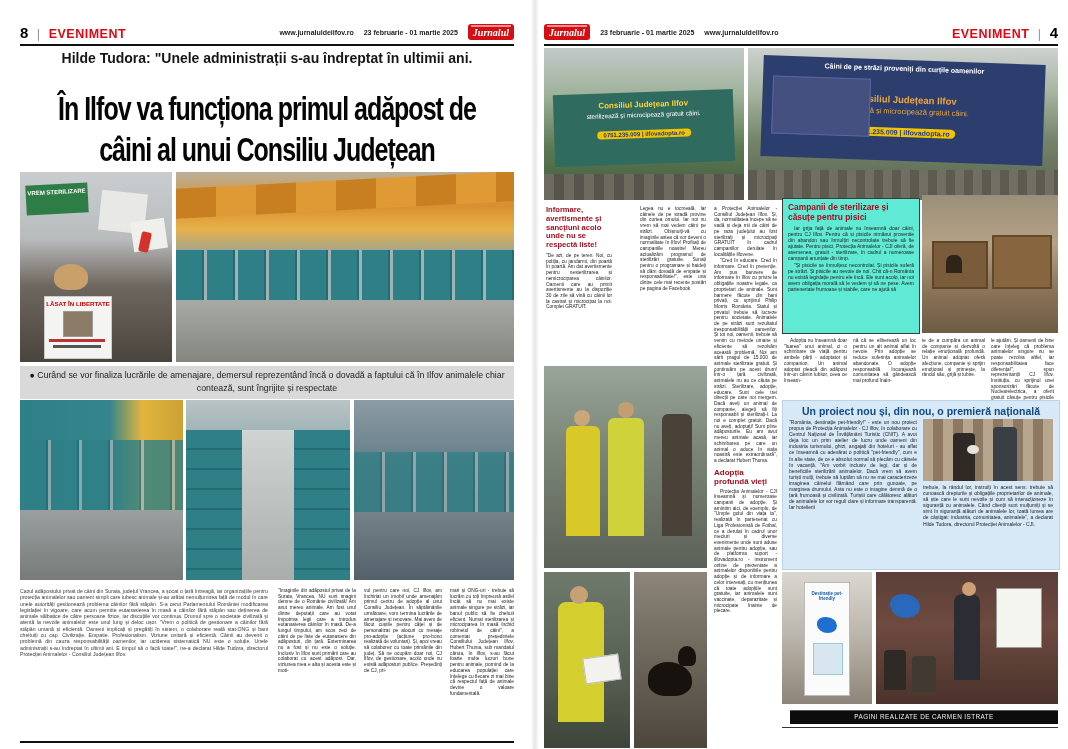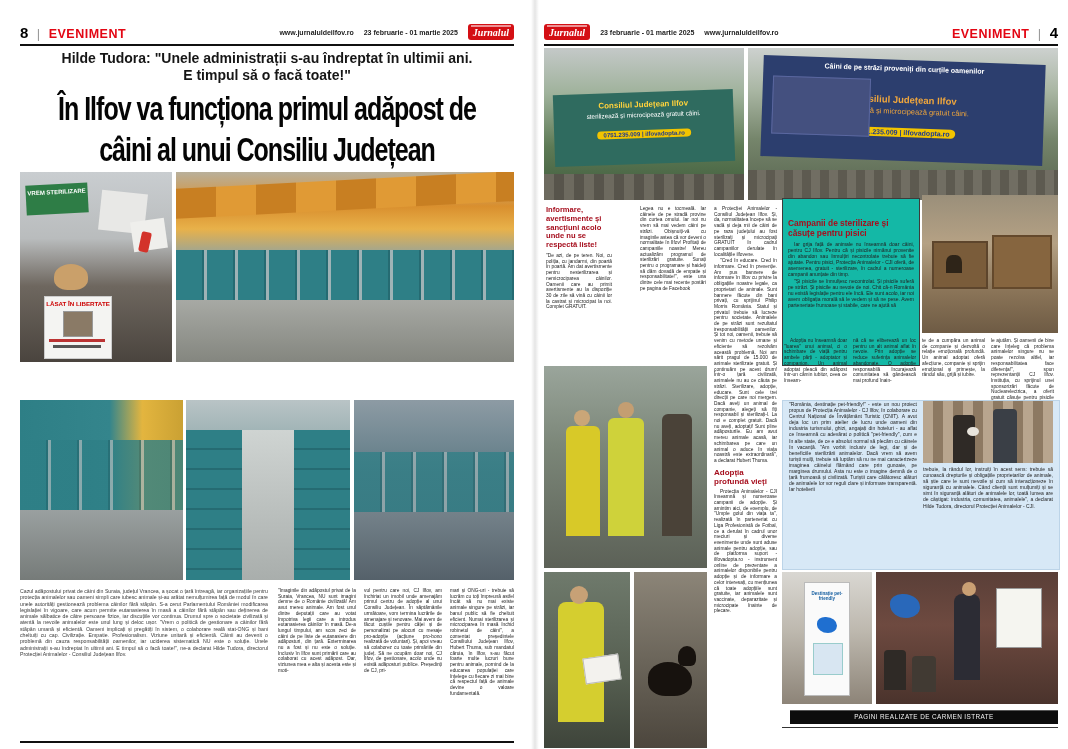--- a/index.html
+++ b/index.html
@@ -27,21 +27,21 @@
   
   .ph{position:absolute;overflow:hidden;background:#777;}
   .caption{position:absolute;background:#d9d9d9;text-align:center;font-size:8.8px;line-height:13px;
            color:#1c1c1c;padding-top:3px;}
   
   .txt{font-size:4.8px;line-height:5.7px;text-align:justify;color:#222;}
   .txt p{margin:0 0 1px 0;text-indent:6px;}
   .txt p.noind{text-indent:0;}
   .intro-col{font-size:5.2px;line-height:6.3px;color:#3a3a3a;}
   .redhead{color:#a60f1e;font-weight:bold;font-size:7.6px;line-height:8.8px;margin:0 0 3px 0;}
-  .campbox{border:1px solid #3c3c3c;background:#14b8a6;padding:20px 5px;}
+  .campbox{border:1px solid #3c3c3c;background:#5eead4;padding:4px 5px;}
   .campbox .redhead{font-size:8.4px;line-height:9.6px;}
   .campbox .txt{font-size:5px;line-height:6px;}
   .bluebox{background:#d7e8f6;border:1px solid #bcd4e8;}
   .bluehead{color:#134a80;font-weight:bold;font-size:10.5px;text-align:center;padding:4px 0 2px 0;}
   .bluebox .txt{font-size:5px;line-height:6.1px;}
   .creditbar{position:absolute;background:#0c0c0c;color:#f2f2f2;text-align:center;
              font-size:6.4px;line-height:12px;letter-spacing:.4px;border-top:1px solid #555;}
   .thinrule{position:absolute;height:1.5px;background:#101010;}
   
   .banner{position:absolute;color:#fff;text-align:center;}
@@ -72,21 +72,20 @@
       <span style="float:right;display:flex;align-items:center;gap:10px;">
         <span class="hdr-small">www.jurnaluldeilfov.ro</span>
         <span class="hdr-small">23 februarie - 01 martie 2025</span>
         <span class="logo">Jurnalul</span>
       </span>
     </div>
     <div class="hrule" style="left:10px;top:44px;width:494px;"></div>
 
     <div class="abs kicker" style="left:10px;top:50px;width:494px;">
       <div>Hilde Tudora: "Unele administrații s-au îndreptat în ultimii ani.</div>
-      <div>E timpul să o facă toate!"</div>
     </div>
 
     <div class="abs headline" style="left:10px;top:88px;width:494px;">
       <div>În Ilfov va funcționa primul adăpost de</div>
       <div>câini al unui Consiliu Județean</div>
     </div>
 
     <div class="ph" style="left:10px;top:172px;width:152px;height:190px;
          background:linear-gradient(180deg,#c9cdd0 0%,#b9bcbd 35%,#6e675f 60%,#4a443e 100%);">
       <div class="signgreen" style="left:6px;top:12px;width:62px;height:26px;font-size:6px;line-height:8px;padding-top:4px;transform:rotate(-3deg);">VREM STERILIZARE</div>
@@ -101,20 +100,21 @@
       </div>
       <div class="abs" style="left:120px;top:60px;width:10px;height:20px;background:#d3332b;border-radius:2px;transform:rotate(12deg);"></div>
     </div>
     <div class="ph" style="left:166px;top:172px;width:338px;height:190px;
          background:linear-gradient(180deg,#b9b09b 0%,#d98f2e 18%,#e8b14a 30%,#8fa3a2 45%,#7c9a99 60%,#9a9f9c 75%,#8b8d89 100%);">
       <div class="abs" style="left:0;top:8px;width:338px;height:30px;background:repeating-linear-gradient(90deg,#c87f22 0 40px,#e09a35 40px 80px);transform:skewY(-3deg);"></div>
       <div class="kennelrow" style="top:78px;height:52px;"></div>
       <div class="abs" style="left:0;top:128px;width:338px;height:62px;background:linear-gradient(180deg,#a7a9a4,#84867f);"></div>
     </div>
 
+    <div class="caption" style="left:10px;top:366px;width:494px;height:30px;">● Curând se vor finaliza lucrările de amenajare, demersul reprezentând încă o dovadă a faptului că în Ilfov animalele chiar contează, sunt îngrijite și respectate</div>
 
     <div class="ph" style="left:10px;top:400px;width:163px;height:180px;
          background:linear-gradient(90deg,#2e7f86 0%,#34858c 55%,#e3b53f 75%,#caa133 100%);">
       <div class="kennelrow" style="top:40px;height:70px;opacity:.8;"></div>
       <div class="abs" style="left:0;top:110px;right:0;height:70px;background:linear-gradient(180deg,#9aa0a0,#767b79);"></div>
     </div>
     <div class="ph" style="left:176px;top:400px;width:164px;height:180px;
          background:linear-gradient(180deg,#b9c4c6 0%,#8fa9ab 30%,#9aa5a3 100%);">
       <div class="abs" style="left:0;top:30px;width:56px;height:150px;background:repeating-linear-gradient(180deg,#2e7f86 0 18px,#256b72 18px 20px);"></div>
       <div class="abs" style="right:0;top:30px;width:56px;height:150px;background:repeating-linear-gradient(180deg,#2e7f86 0 18px,#256b72 18px 20px);"></div>
@@ -215,20 +215,21 @@
       <p class="noind">nă că se eliberează un loc pentru un alt animal aflat în nevoie. Prin adopție se reduce suferința animalelor abandonate. O adopție responsabilă încurajează comunitatea să gândească mai profund înain-</p>
     </div>
     <div class="abs txt" style="left:378px;top:338px;width:63px;height:58px;">
       <p class="noind">te de a cumpăra un animal de companie și dezvoltă o relație emoțională profundă. Un animal adoptat oferă afecțiune, companie și sprijin emoțional și primește, la rândul său, grijă și iubire.</p>
     </div>
     <div class="abs txt" style="left:447px;top:338px;width:63px;height:58px;">
       <p class="noind">le ajutăm. Și oamenii de bine care înțeleg că problema animalelor singure nu se poate rezolva altfel, iar responsabilitatea face diferența!", spun reprezentanții CJ Ilfov. Instituția, cu sprijinul unei sponsorizări făcute de Nuclearelectrica, a oferit gratuit căsuțe pentru pisicile de pe stradă către cei care le îngrijesc, pe lângă blocuri.</p>
     </div>
 
     <div class="abs bluebox" style="left:238px;top:400px;width:276px;height:168px;">
+      <div class="bluehead">Un proiect nou și, din nou, o premieră națională</div>
       <div style="display:flex;gap:6px;padding:0 6px;">
         <div class="txt" style="width:128px;">
           <p class="noind">"România, destinație pet-friendly!" - este un nou proiect propus de Protecția Animalelor - CJ Ilfov, în colaborare cu Centrul Național de Învățământ Turistic (CNIT). A avut deja loc un prim atelier de lucru unde oameni din industria turismului, ghizi, angajați din hoteluri - au aflat ce înseamnă cu adevărat o politică "pet-friendly", cum e în alte state, de ce e absolut normal să plecăm cu câinele în vacanță. "Am vorbit inclusiv de legi, dar și de beneficiile sterilizării animalelor. Dacă vrem să avem turiști mulți, trebuie să luptăm să nu ne mai caracterizeze imaginea câinelui flămând care prin gunoaie, pe marginea drumului. Asta nu este o imagine demnă de o țară frumoasă și civilizată. Turiștii care călătoresc alături de animalele lor vor reguli clare și informare transparentă. Iar hotelierii</p>
         </div>
         <div style="width:130px;">
           <div class="ph" style="position:relative;width:130px;height:62px;
                background:repeating-linear-gradient(90deg,#b8a58e 0 10px,#8d7962 10px 20px),linear-gradient(#a08a6f,#a08a6f);">
             <div class="silh" style="left:30px;top:14px;width:22px;height:48px;"></div>
             <div class="silh" style="left:70px;top:8px;width:24px;height:54px;background:#3a3f46;"></div>
             <div class="abs" style="left:44px;top:26px;width:12px;height:9px;background:#e8e4dc;border-radius:50%;"></div>

